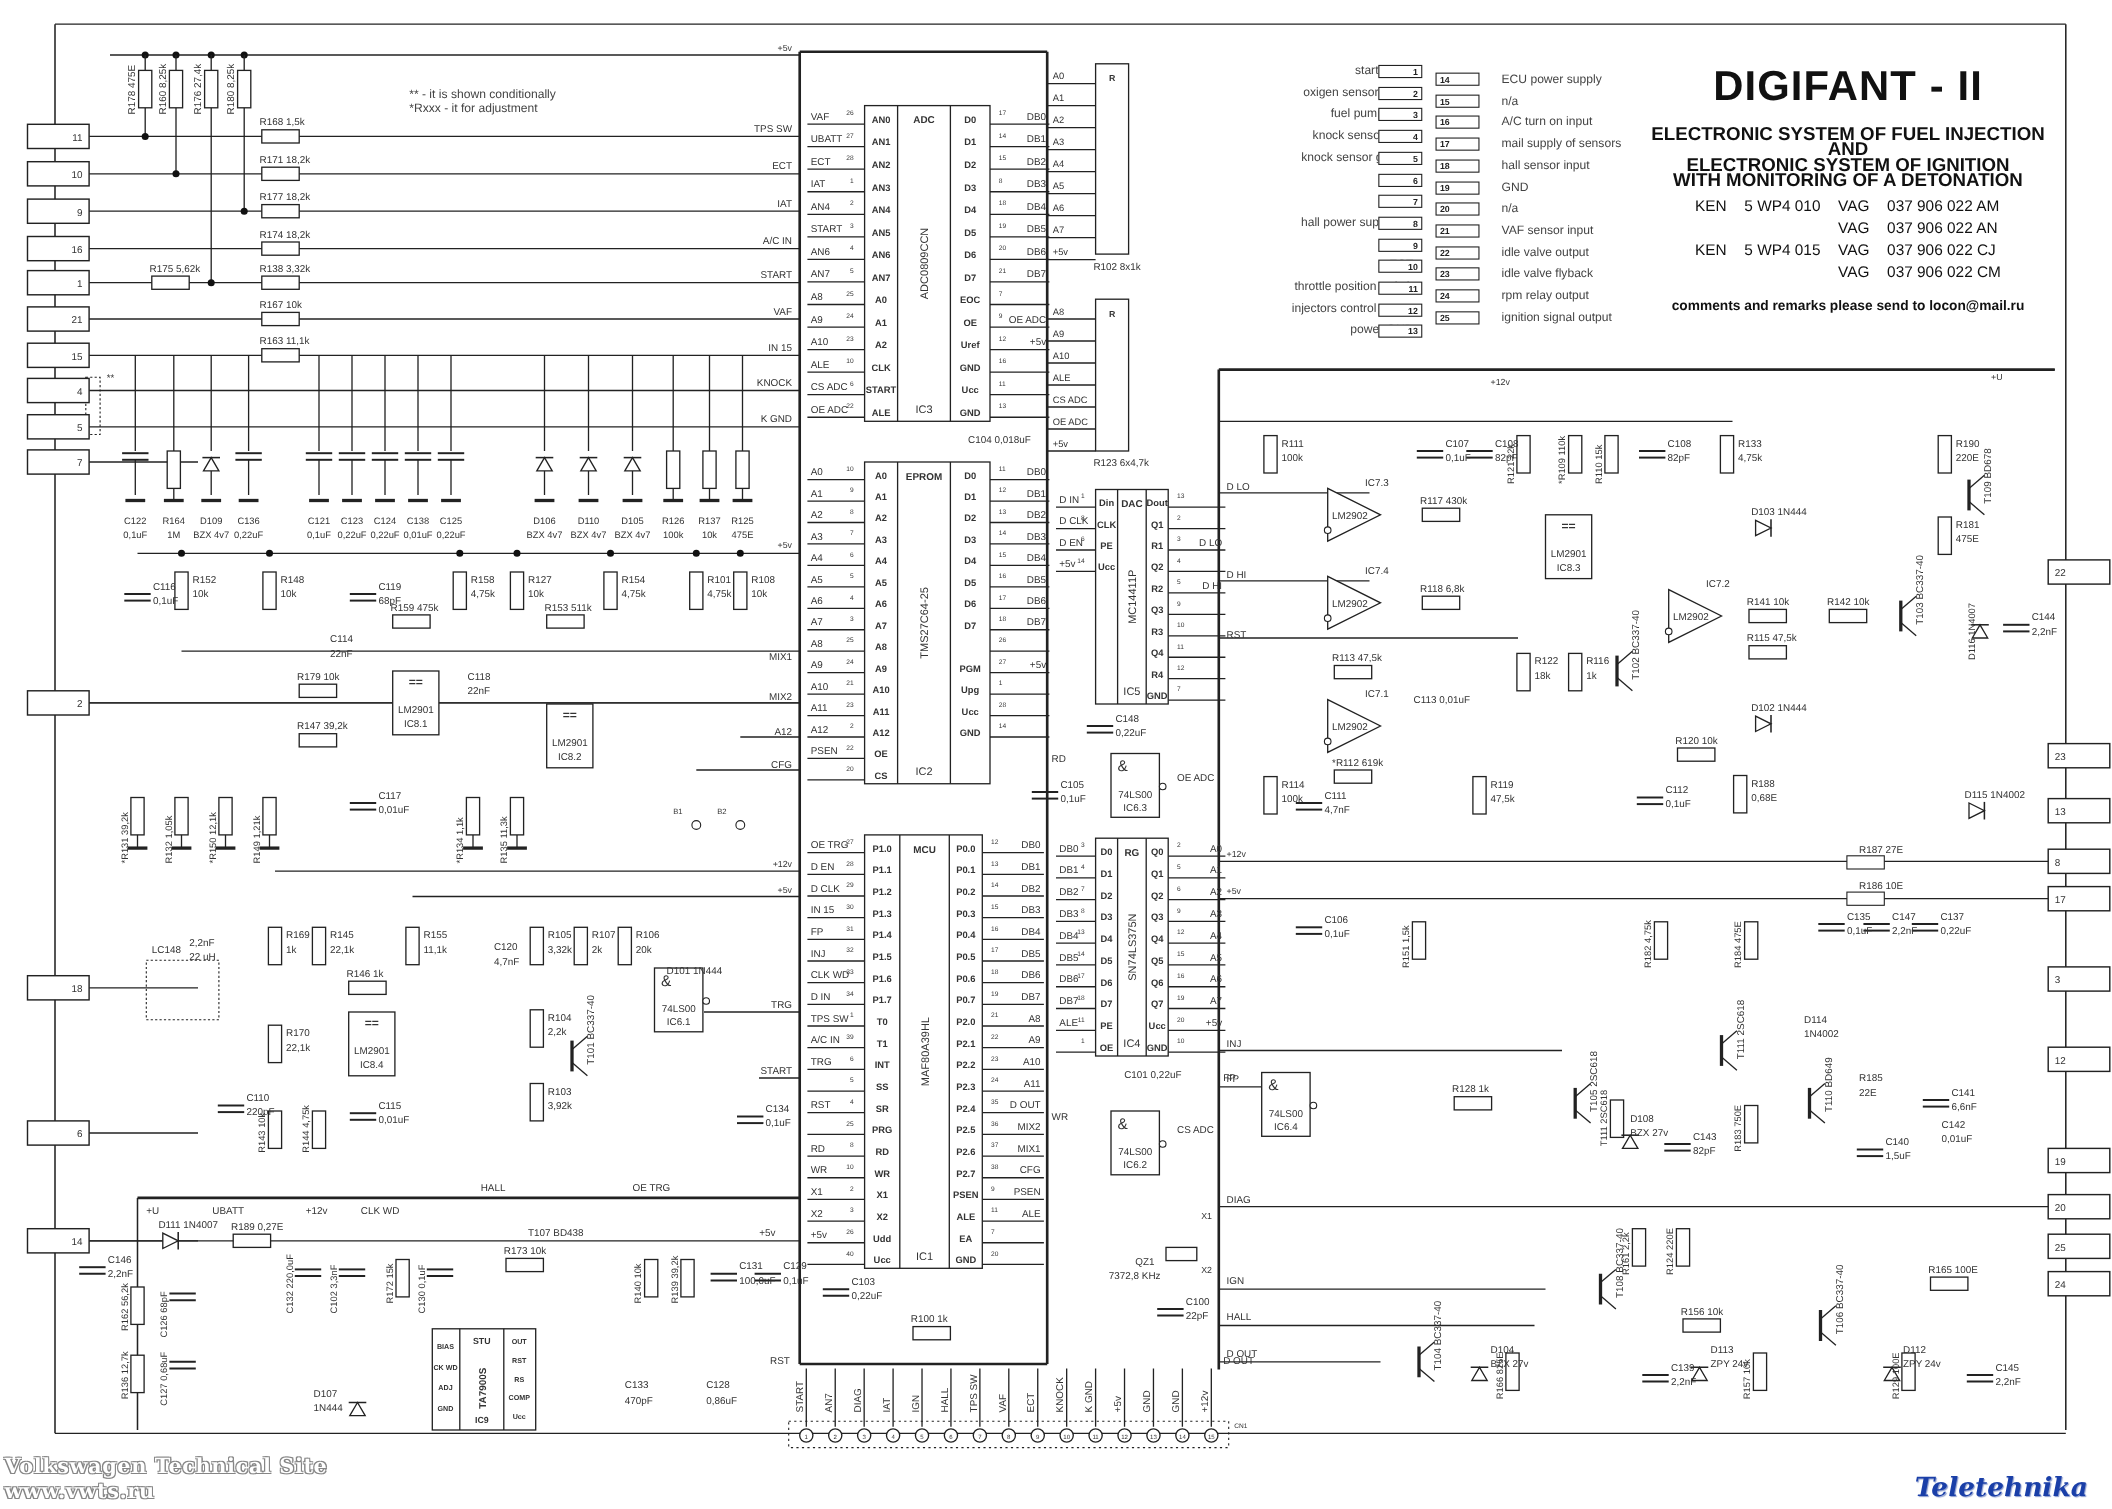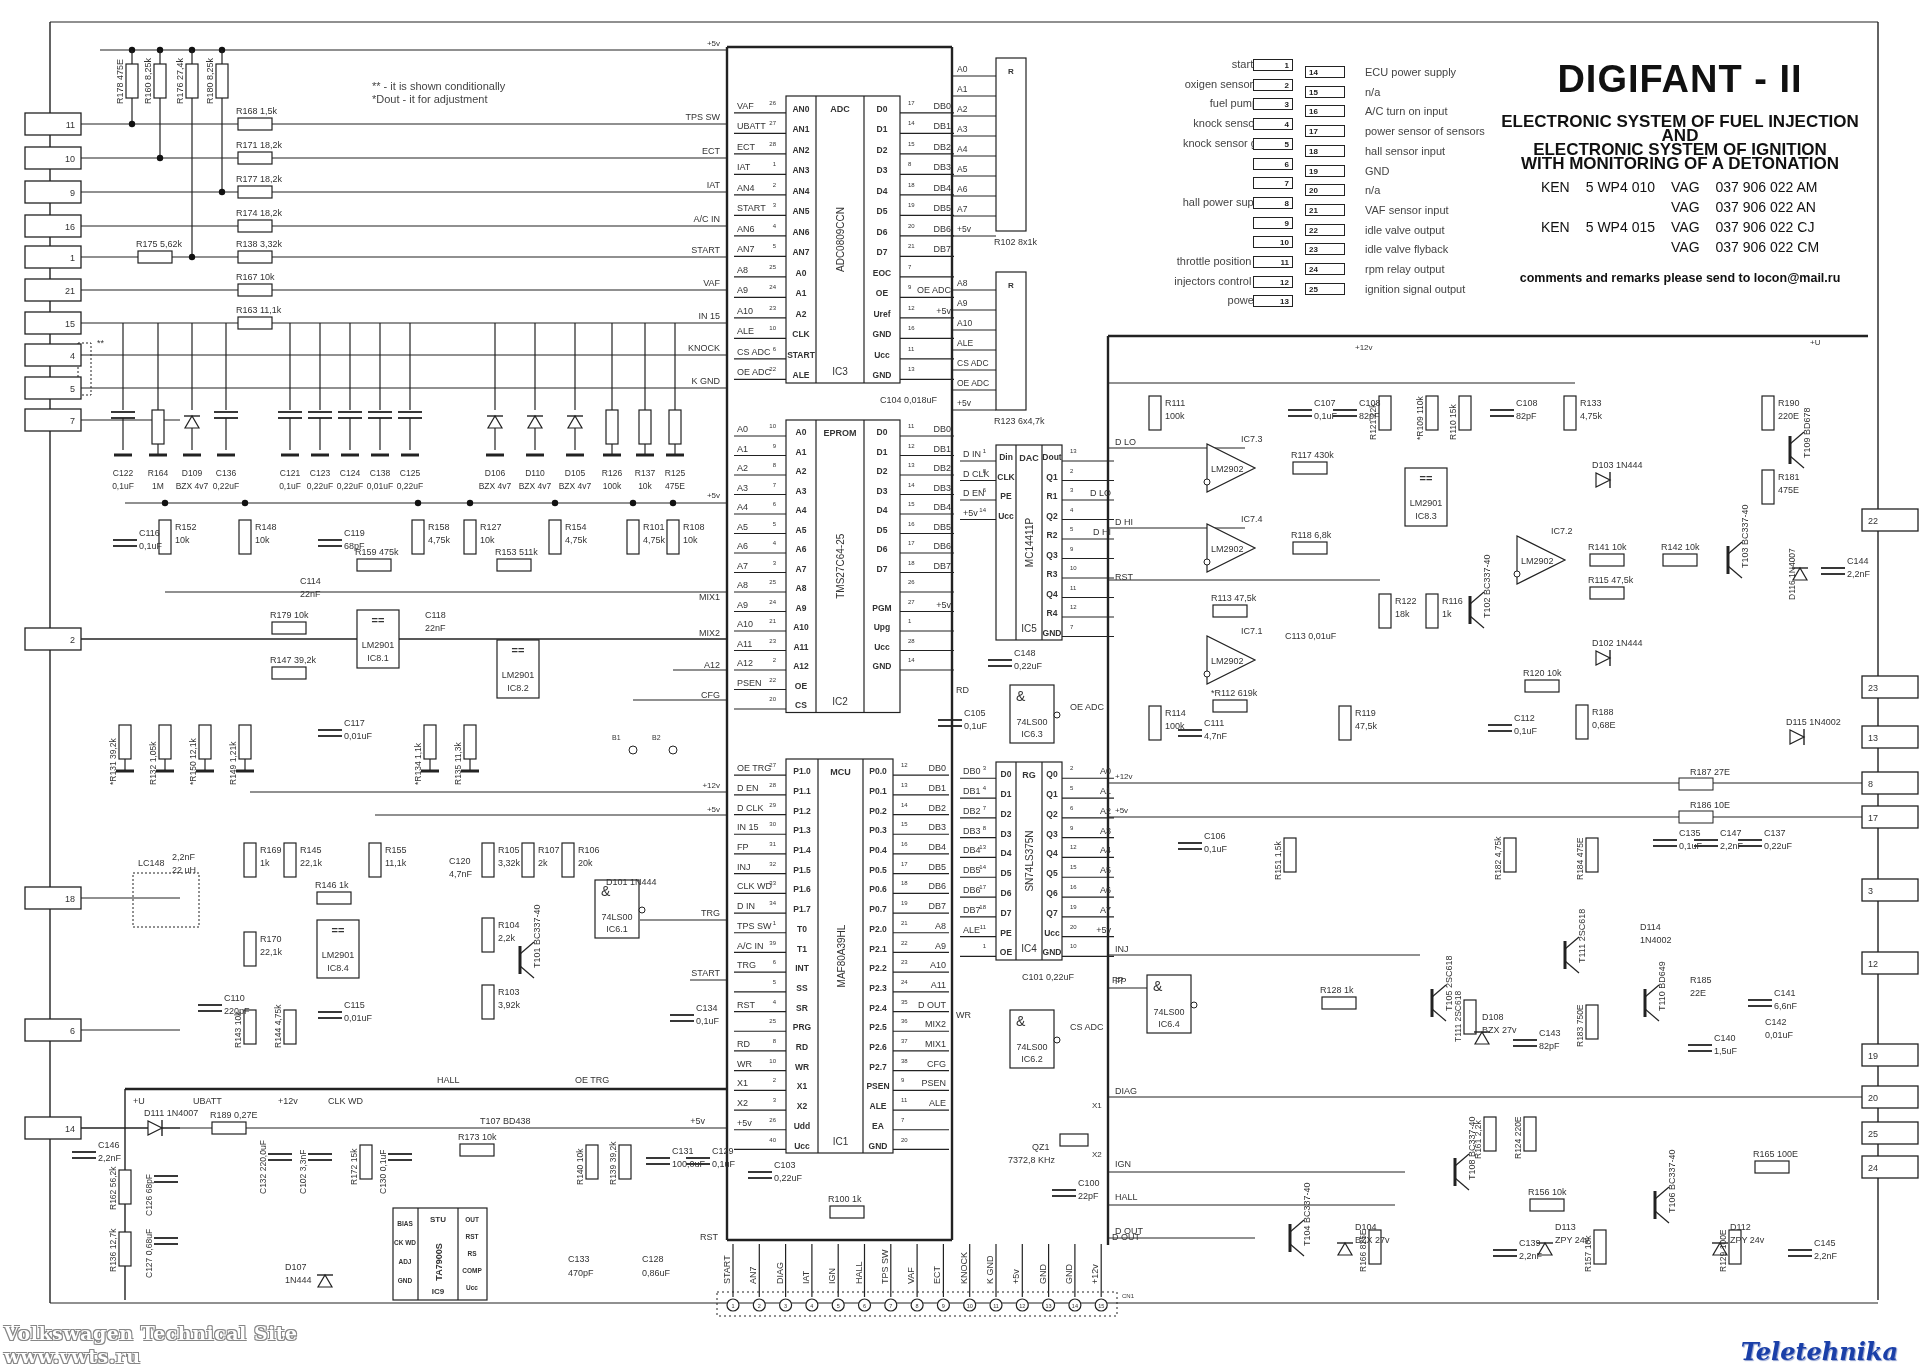--- a/index.html
+++ b/index.html
@@ -1543,21 +1543,21 @@
       <td></td>
       <td>VAG</td>
       <td>037 906 022 CM</td>
     </tr>
   </tbody>
     </table>
   <div class="contact">comments and remarks please send to locon@mail.ru</div>
 </div>
 
 <div class="note" style="left:336px;top:80px;">** - it is shown conditionally</div>
-<div class="note" style="left:336px;top:93px;">*Dout - it for adjustment</div>
+<div class="note" style="left:336px;top:93px;">*Rxxx - it for adjustment</div>
 
 <div id="legend" class="legend">
     <div class="leg-row" style="left: 0px; top: 0px; width: 165px;">
       <span class="leg-left-label">start signal</span>
     </div>
     <div class="pinbox l" style="left: 133px; top: 1px;">1</div>
     <div class="leg-row" style="left: 0px; top: 19.7px; width: 165px;">
       <span class="leg-left-label">oxigen sensor signal</span>
     </div>
     <div class="pinbox l" style="left: 133px; top: 20.7px;">2</div>
@@ -1605,21 +1605,21 @@
       <span class="leg-left-label">power GND</span>
     </div>
     <div class="pinbox l" style="left: 133px; top: 237.4px;">13</div>
     <div class="pinbox r" style="left: 185px; top: 8px;">14</div>
     <div class="leg-row" style="left: 245px; top: 8px;">ECU power supply</div>
     <div class="pinbox r" style="left: 185px; top: 27.7px;">15</div>
     <div class="leg-row" style="left: 245px; top: 27.7px;">n/a</div>
     <div class="pinbox r" style="left: 185px; top: 47.4px;">16</div>
     <div class="leg-row" style="left: 245px; top: 47.4px;">A/C turn on input</div>
     <div class="pinbox r" style="left: 185px; top: 67.1px;">17</div>
-    <div class="leg-row" style="left: 245px; top: 67.1px;">power sensor of sensors</div>
+    <div class="leg-row" style="left: 245px; top: 67.1px;">mail supply of sensors</div>
     <div class="pinbox r" style="left: 185px; top: 86.8px;">18</div>
     <div class="leg-row" style="left: 245px; top: 86.8px; text-align: right;">hall sensor input</div>
     <div class="pinbox r" style="left: 185px; top: 106.5px;">19</div>
     <div class="leg-row" style="left: 245px; top: 106.5px;">GND</div>
     <div class="pinbox r" style="left: 185px; top: 126.2px;">20</div>
     <div class="leg-row" style="left: 245px; top: 126.2px;">n/a</div>
     <div class="pinbox r" style="left: 185px; top: 145.9px;">21</div>
     <div class="leg-row" style="left: 245px; top: 145.9px;">VAF sensor input</div>
     <div class="pinbox r" style="left: 185px; top: 165.6px;">22</div>
     <div class="leg-row" style="left: 245px; top: 165.6px;">idle valve output</div>

